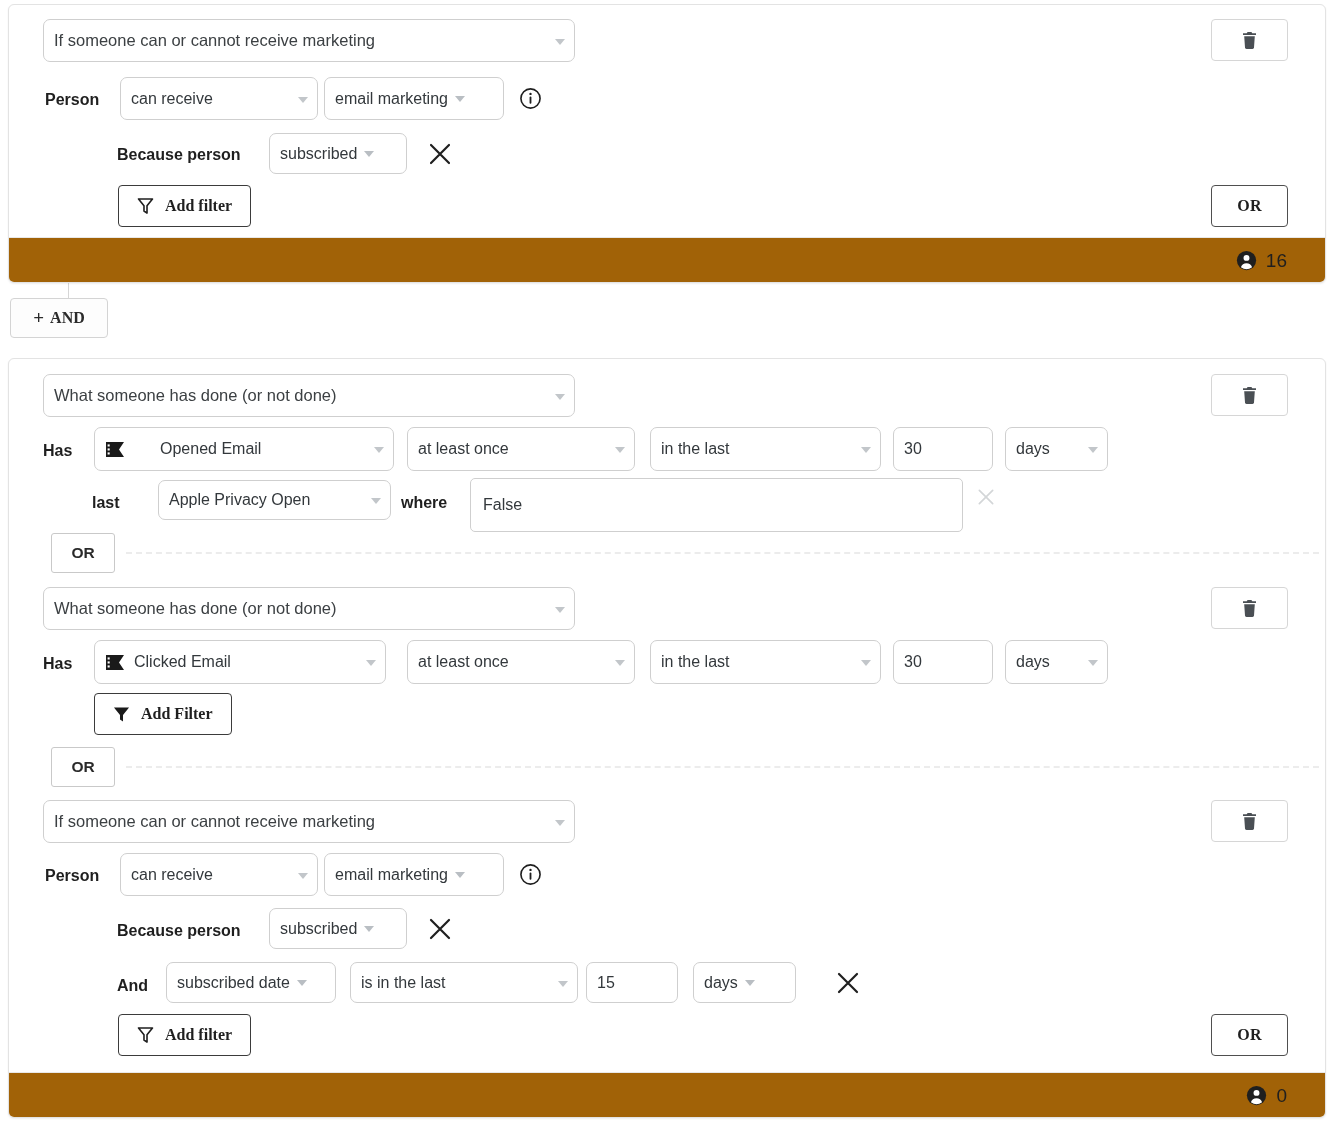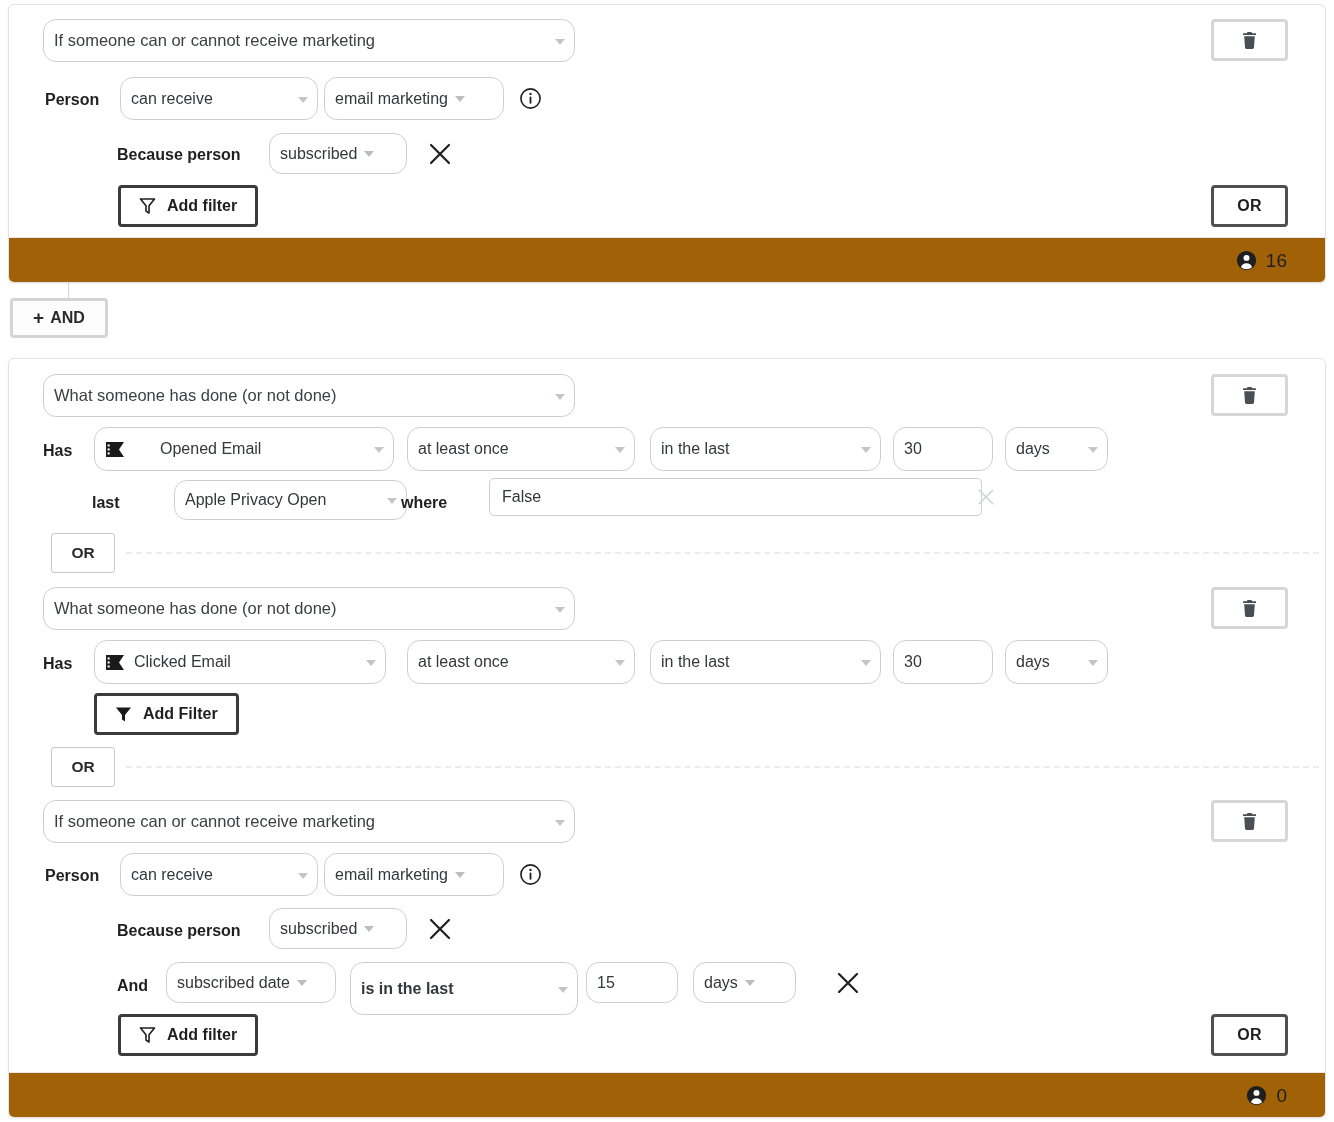--- a/index.html
+++ b/index.html
@@ -32,21 +32,21 @@
     justify-content: flex-end;
     padding-right: 38px;
   }
   .count-wrap { display: flex; align-items: center; gap: 9px; }
   .count-num { font-size: 19px; color: #1f1f1f; }
 
   
   .ctl {
     position: absolute;
     border: 1px solid #cfcfcf;
-    border-radius: 13px;
+    border-radius: 7px;
     background: #fff;
     display: flex;
     align-items: center;
     font-size: 16px;
     color: #33383c;
     padding: 0 10px;
     white-space: nowrap;
   }
   .ctl .txt { flex: 0 0 auto; }
   .ctl.big { font-size: 16.5px; color: #3c4043; }
@@ -82,31 +82,32 @@
     display: flex;
     align-items: center;
     padding: 0 12px;
     font-size: 16px;
     color: #33383c;
   }
 
   
   .btn {
     position: absolute;
-    border: 3px solid #84cc16;
+    border: 1px solid #84cc16;
     border-radius: 4px;
     background: #fff;
     display: flex;
     align-items: center;
     justify-content: center;
     gap: 10px;
     font-size: 16px;
     font-weight: bold;
     color: #1f1f1f;
     cursor: pointer;
+    font-family: Liberation Serif, serif;
   }
   .btn-or {
     width: 77px; height: 42px;
     font-size: 16px; font-weight: bold;
     letter-spacing: 0.3px;
     border-color: #4f4f4f;
   }
   .btn-trash {
     width: 77px; height: 42px;
     border-color: #d6d6d6;
@@ -295,28 +296,28 @@
         <span class="txt">30</span>
       </div>
 
       <div class="ctl" style="left:996px; top:68px; width:103px; height:44px;">
         <span class="txt">days</span>
         <span class="chev"></span>
       </div>
 
       <span class="lbl" style="left:83px; top:122px; line-height:44px;">last</span>
 
-      <div class="ctl" style="left:149px; top:121px; width:233px; height:40px;margin-left:16px;">
+      <div class="ctl" style="left:149px; top:121px; width:233px; height:40px;">
         <span class="txt">Apple Privacy Open</span>
         <span class="chev"></span>
       </div>
 
       <span class="lbl" style="left:392px; top:122px; line-height:44px;">where</span>
 
-      <div class="txtinput" style="left:480px; top:119px; width:493px; height:38px;">
+      <div class="txtinput" style="left:461px; top:119px; width:493px; height:54px;">
         <span>False</span>
       </div>
 
       <div class="x-icon" style="left:967px; top:128px;">
         <svg width="20" height="20" viewBox="0 0 24 24">
             <path d="M4 4 L20 20 M20 4 L4 20" stroke="#d3d6d8" stroke-width="2" stroke-linecap="round"></path>
           </svg>
       </div>
 
       <div class="or-sep" style="left:42px; top:174px; width:1268px; height:40px;">
@@ -435,21 +436,21 @@
           </svg>
       </div>
 
       <span class="lbl" style="left:108px; top:606px; line-height:42px;">And</span>
 
       <div class="ctl" style="left:157px; top:603px; width:170px; height:41px;">
         <span class="txt">subscribed date</span>
         <span class="chev inline"></span>
       </div>
 
-      <div class="ctl" style="left:341px; top:603px; width:228px; height:53px;font-weight:bold;">
+      <div class="ctl" style="left:341px; top:603px; width:228px; height:41px;">
         <span class="txt">is in the last</span>
         <span class="chev"></span>
       </div>
 
       <div class="ctl" style="left:577px; top:603px; width:92px; height:41px;">
         <span class="txt">15</span>
       </div>
 
       <div class="ctl" style="left:684px; top:603px; width:103px; height:41px;">
         <span class="txt">days</span>

